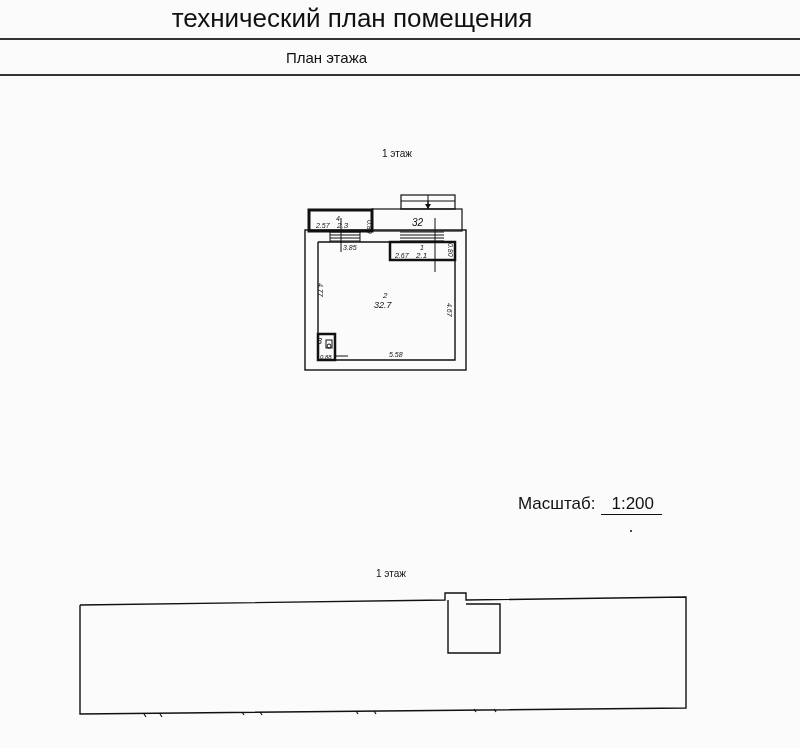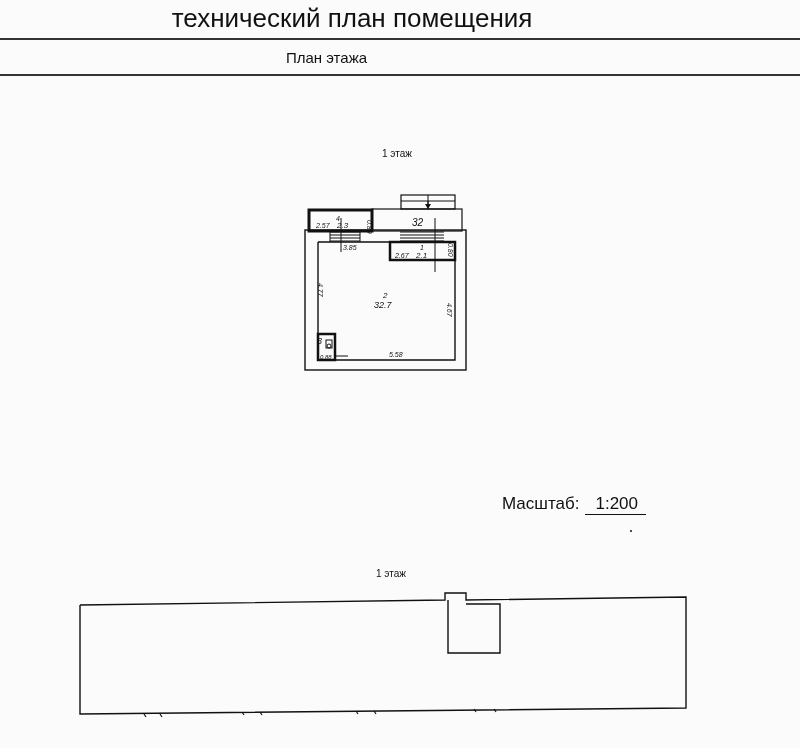--- a/index.html
+++ b/index.html
@@ -1,21 +1,21 @@
 <!DOCTYPE html>
 <html><head>
 <meta charset="utf-8">
 <style>
   html,body{margin:0;padding:0;}
   body{width:800px;height:748px;background:#fbfbfb;position:relative;overflow:hidden;font-family:"Liberation Sans",sans-serif;color:#111;}
   .hdr-title{position:absolute;left:0;top:0;width:704px;height:40px;text-align:center;font-size:26px;line-height:36px;font-weight:500;}
   .rule{position:absolute;left:0;width:800px;height:2px;background:#333;}
   .hdr-sub{position:absolute;left:0;top:44px;width:653px;text-align:center;font-size:15px;line-height:28px;}
   .floor-label{position:absolute;font-size:10px;}
-  .scale{position:absolute;left:502px;top:494px;font-size:17px;font-weight:500;}
+  .scale{position:absolute;left:518px;top:494px;font-size:17px;font-weight:500;}
   .scale .val{display:inline-block;border-bottom:1.5px solid #111;padding:0 8px 0 10px;margin-left:6px;}
   svg{position:absolute;left:0;top:0;}
   svg text{font-family:"Liberation Sans",sans-serif;font-style:italic;fill:#111;}
 </style>
 </head>
 <body>
 
 <div class="hdr-title">технический план помещения</div>
 <div class="rule" style="top:38px"></div>
 <div class="hdr-sub">План этажа</div>

